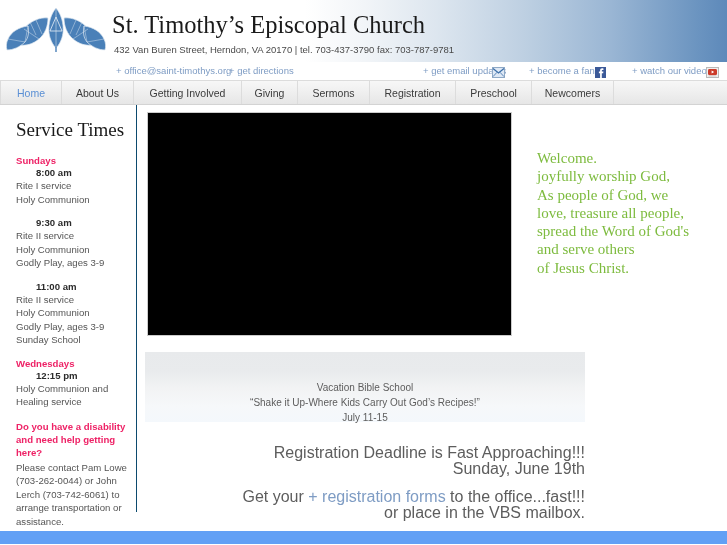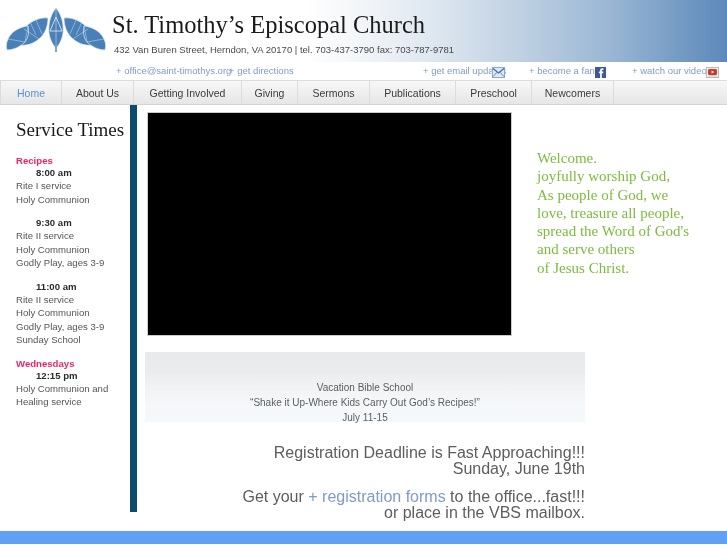--- a/index.html
+++ b/index.html
@@ -103,21 +103,21 @@
     position: relative;
     width: 727px;
     height: 439px;
   }
 
   
   .sidebar {
     position: absolute;
     left: 0; top: 0;
     width: 137px; height: 407px;
-    border-right: 7px solid #0c4a6e;
+    border-right: 1px solid #0c4a6e;
     padding: 14px 8px 0 16px;
   }
   .sidebar-title {
     font-family: "Liberation Serif", serif;
     font-size: 19px;
     color: #1a1a1a;
     margin: 0 0 14px 0;
     font-weight: normal;
     white-space: nowrap;
   }
@@ -295,38 +295,38 @@
     <div class="nav-item" style="width:108px">
       <span>Getting Involved</span>
     </div>
     <div class="nav-item" style="width:56px">
       <span>Giving</span>
     </div>
     <div class="nav-item" style="width:72px">
       <span>Sermons</span>
     </div>
     <div class="nav-item" style="width:86px">
-      <span>Publications</span>
+      <span>Registration</span>
     </div>
     <div class="nav-item" style="width:76px">
       <span>Preschool</span>
     </div>
     <div class="nav-item" style="width:82px">
       <span>Newcomers</span>
     </div>
     <div class="nav-filler"></div>
   </div>
 
   <div class="body-wrap">
 
     <div class="sidebar">
       <div class="sidebar-title">Service Times</div>
 
       <div class="svc-group">
-        <div class="svc-day">Recipes</div>
+        <div class="svc-day">Sundays</div>
         <div class="svc-time">8:00 am</div>
         <div class="svc-line">Rite I service</div>
         <div class="svc-line">Holy Communion</div>
       </div>
 
       <div class="svc-group">
         <div class="svc-time">9:30 am</div>
         <div class="svc-line">Rite II service</div>
         <div class="svc-line">Holy Communion</div>
         <div class="svc-line">Godly Play, ages 3-9</div>
@@ -340,20 +340,24 @@
         <div class="svc-line">Sunday School</div>
       </div>
 
       <div class="svc-group">
         <div class="svc-day">Wednesdays</div>
         <div class="svc-time">12:15 pm</div>
         <div class="svc-line">Holy Communion and</div>
         <div class="svc-line">Healing service</div>
       </div>
 
+      <div>
+        <div class="access-head">Do you have a disability and need help getting here?</div>
+        <div class="access-body">Please contact Pam Lowe (703-262-0044) or John Lerch (703-742-6061) to arrange transportation or assistance.</div>
+      </div>
     </div>
 
     <div class="center-col">
 
       <div class="video-box"></div>
 
       <div class="vbs-panel">
         <div class="vbs-text">
           <div>Vacation Bible School</div>
           <div>“Shake it Up-Where Kids Carry Out God’s Recipes!”</div>

